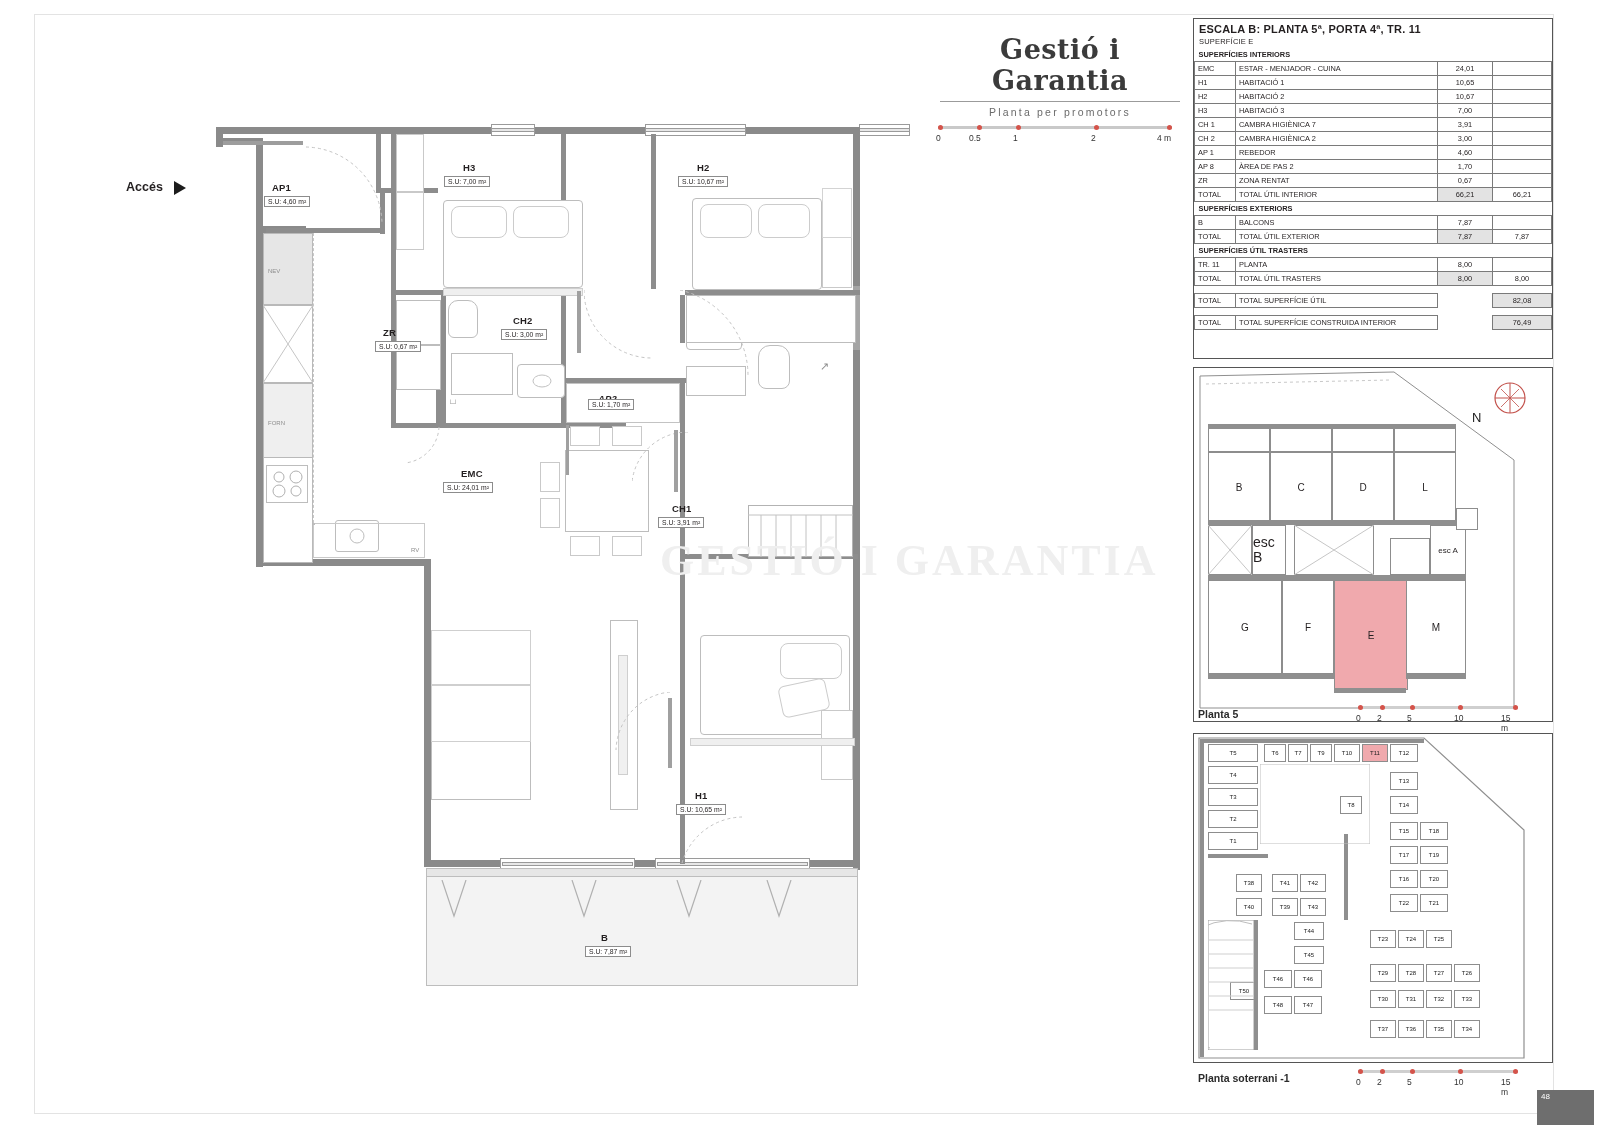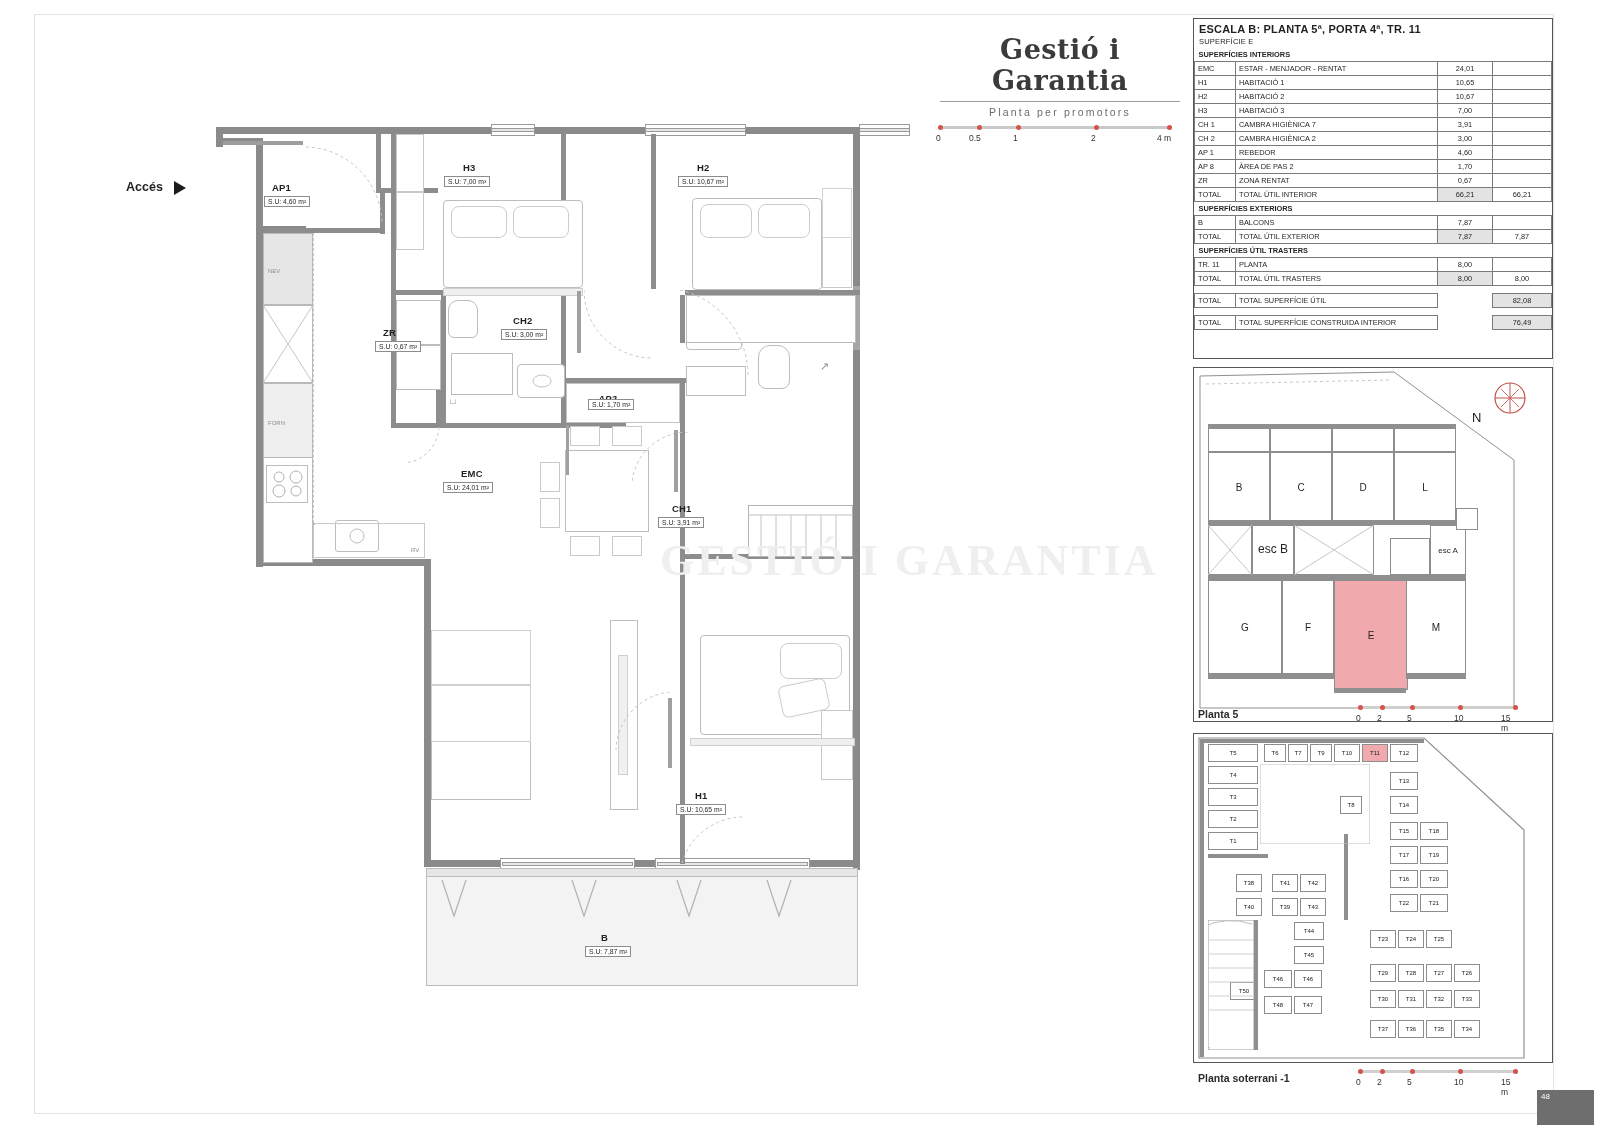--- a/index.html
+++ b/index.html
@@ -83,21 +83,21 @@
   <div class="tbl">
     <div class="hdr">ESCALA B:  PLANTA 5ª,  PORTA 4ª, TR. 11</div>
     <div class="sub">SUPERFÍCIE  E</div>
     <table>
       <tbody>
         <tr class="sect">
             <td colspan="4" class="nobord">SUPERFÍCIES INTERIORS</td>
           </tr>
         <tr>
             <td class="c-code">EMC</td>
-            <td>ESTAR - MENJADOR - RENTAT</td>
+            <td>ESTAR - MENJADOR - CUINA</td>
             <td class="c-num">24,01</td>
             <td class="c-num2"></td>
           </tr>
         <tr>
             <td class="c-code">H1</td>
             <td>HABITACIÓ 1</td>
             <td class="c-num">10,65</td>
             <td class="c-num2"></td>
           </tr>
         <tr>
@@ -490,21 +490,21 @@
     <div class="blk" style="left:14px;top:84px;width:62px;height:70px;">B</div>
     <div class="blk" style="left:76px;top:84px;width:62px;height:70px;">C</div>
     <div class="blk" style="left:138px;top:84px;width:62px;height:70px;">D</div>
     <div class="blk" style="left:200px;top:84px;width:62px;height:70px;">L</div>
     <div class="blkdark" style="left:14px;top:152px;width:248px;height:5px;"></div>
 
     <div class="blk" style="left:14px;top:157px;width:44px;height:50px;"></div>
     <div class="abs" style="left:14px;top:157px;width:44px;height:50px;"><svg width="44" height="50">
           <path d="M0 0 L44 50 M44 0 L0 50" stroke="#c6c6c6" fill="none"></path>
         </svg></div>
-    <div class="blk" style="left:58px;top:157px;width:42px;height:50px;font-size:12px;line-height:1.1;flex-direction:column;">
+    <div class="blk" style="left:58px;top:157px;width:34px;height:50px;font-size:14px;line-height:1.1;flex-direction:column;">
       <span>esc B</span>
     </div>
     <div class="blk" style="left:100px;top:157px;width:80px;height:50px;"></div>
     <div class="abs" style="left:100px;top:157px;width:80px;height:50px;"><svg width="80" height="50">
           <path d="M0 0 L80 50 M80 0 L0 50" stroke="#c6c6c6" fill="none"></path>
         </svg></div>
     <div class="blk" style="left:236px;top:157px;width:36px;height:50px;font-size:8px;">
       <span>esc A</span>
     </div>
     <div class="blk" style="left:196px;top:170px;width:40px;height:37px;"></div>

